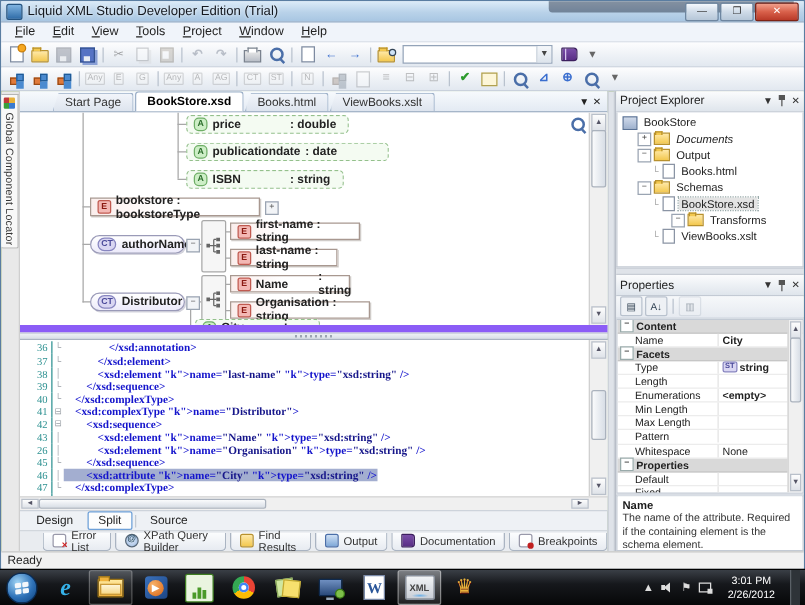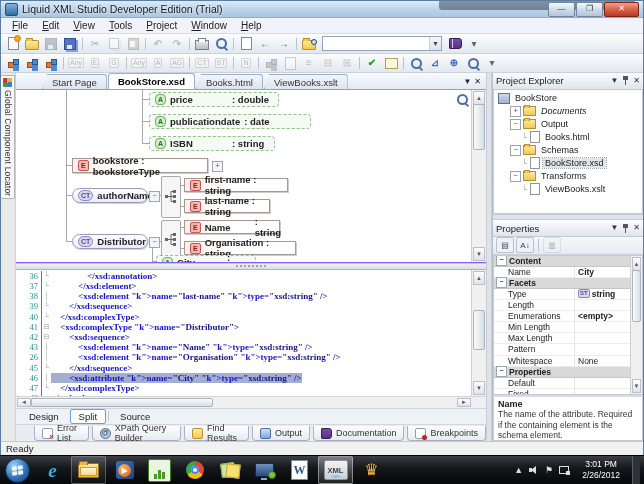--- a/index.html
+++ b/index.html
@@ -75,21 +75,21 @@
   #centercol{flex:1;display:flex;flex-direction:column;min-width:0;background:#f0f3f8}
   #doctabs{height:16px;display:flex;align-items:flex-end;background:linear-gradient(#f7fafd,#e3eaf3);border-bottom:1px solid #8fa2ba;padding-left:26px}
   .dtab{height:14px;display:flex;align-items:center;padding:0 9px;font-size:9.5px;color:#333;
         background:linear-gradient(#f2f5fa,#dde4ee);border:1px solid #9db0c8;border-bottom:none;
         border-radius:3px 3px 0 0;margin-right:1px;clip-path:polygon(5px 0,100% 0,100% 100%,0 100%)}
   .dtab.active{background:#fff;font-weight:bold;color:#000;height:15px;position:relative;z-index:2;clip-path:none}
   #doctabs .tabctl{margin-left:auto;display:flex;gap:3px;align-items:center;padding:0 5px 3px 0}
   .tabctl span{font-size:8px;color:#222}
 
   
-  #design{height:181px;background:#fff;position:relative;border-bottom:1px solid #8b5cf6;overflow:hidden}
+  #design{height:181px;background:#fff;position:relative;border-bottom:6px solid #8b5cf6;overflow:hidden}
   .cline{position:absolute;background:#a8a8a8}
   .node{position:absolute;display:flex;align-items:center;gap:4px;font-size:9.5px;font-weight:bold;color:#222;
         padding:0 5px;box-sizing:border-box;height:15px}
   .badge{font-size:7px;font-weight:bold;border-radius:2px;padding:0 2px;line-height:9px;border:1px solid}
   .b-a{background:#cdeec6;border-color:#6faf67;color:#2c6e2c;border-radius:4px}
   .b-e{background:#f3b8b4;border-color:#c05a50;color:#8b1a12}
   .b-ct{background:#d9d6f2;border-color:#8886c0;color:#4b4a9a;border-radius:6px}
   .n-attr{background:#f4fbf2;border:1px dashed #94c08c;border-radius:4px}
   .n-elem{background:linear-gradient(90deg,#fbeeec,#fff 45%);border:1px solid #a89890;box-shadow:1px 1px 0 rgba(120,110,100,.35)}
   .n-ct{background:linear-gradient(#ffffff,#eceafa);border:1px solid #9a9ab8;border-radius:8px;box-shadow:1px 1px 0 rgba(110,110,140,.3)}
@@ -125,21 +125,21 @@
   #hscroll .harr{position:absolute;top:1px;bottom:1px;width:12px;background:linear-gradient(#fdfdfd,#dfe3e9);border:1px solid #b9c0ca;
                  font-size:6px;color:#556;display:flex;align-items:center;justify-content:center}
   #hscroll .harr.l{left:1px}#hscroll .harr.r{right:15px}
   #hscroll .hthumb{position:absolute;left:15px;top:1px;bottom:1px;width:180px;background:linear-gradient(#fafbfc,#d8dee6);border:1px solid #aab2bd;border-radius:2px}
 
   #viewtabs{height:16px;display:flex;align-items:center;background:#eef1f5;border-top:1px solid #cdd3db;padding-left:4px;gap:2px}
   .vtab{padding:1px 8px;font-size:9.5px;color:#222;border:1px solid transparent}
   .vtab.active{background:#fdfdfd;border:1px solid #6ea0d8;border-radius:2px}
   .vtabsep{width:1px;height:10px;background:#c3cad2}
 
-  #tooltabs{height:17px;display:flex;align-items:flex-end;background:#e9ecf0;border-top:1px solid #d2d7dd;padding-left:18px;gap:3px}
+  #tooltabs{height:17px;display:flex;align-items:center;background:#e9ecf0;border-top:1px solid #d2d7dd;padding-left:18px;gap:3px}
   .ttab{height:14px;display:flex;align-items:center;gap:4px;padding:0 7px;background:linear-gradient(#fcfdfe,#e7ebf1);
         border:1px solid #aab4c2;border-top:none;border-radius:0 0 4px 4px;font-size:9px;color:#333}
   .tico{width:9px;height:9px;border-radius:2px;position:relative;flex:none}
   .tico.err{background:#fff;border:1px solid #99a;}
   .tico.err:after{content:"×";color:#d02020;font-size:8px;position:absolute;right:-2px;bottom:-3px;font-weight:bold}
   .tico.xpath{background:radial-gradient(#dce8f8,#9ab8e0);border:1px solid #567;border-radius:50%}
   .tico.xpath:after{content:"@";font-size:7px;color:#245;position:absolute;left:1px;top:0}
   .tico.find{background:linear-gradient(#ffe9a8,#f3c84f);border:1px solid #b8912e}
   .tico.output{background:linear-gradient(#cfe0f4,#7fa8d8);border:1px solid #4a6ea8}
   .tico.doc{background:linear-gradient(#7a4ea8,#5a2f86);border:1px solid #3c1f5e;border-radius:1px 3px 3px 1px}
@@ -700,21 +700,21 @@
           <div class="trow" style="padding-left: 16px;">
             <span class="texp">−</span>
             <span class="ti ti-folder"></span>
             <span class="tlabel">Schemas</span>
           </div>
           <div class="trow selected" style="padding-left: 28px;">
             <span class="tbranch">└</span>
             <span class="ti ti-file"></span>
             <span class="tlabel">BookStore.xsd</span>
           </div>
-          <div class="trow" style="padding-left: 16px;">
+          <div class="trow" style="padding-left: 16px; justify-content: center;">
             <span class="texp">−</span>
             <span class="ti ti-folder"></span>
             <span class="tlabel">Transforms</span>
           </div>
           <div class="trow" style="padding-left: 28px;">
             <span class="tbranch">└</span>
             <span class="ti ti-file"></span>
             <span class="tlabel">ViewBooks.xslt</span>
           </div>
         </div>

